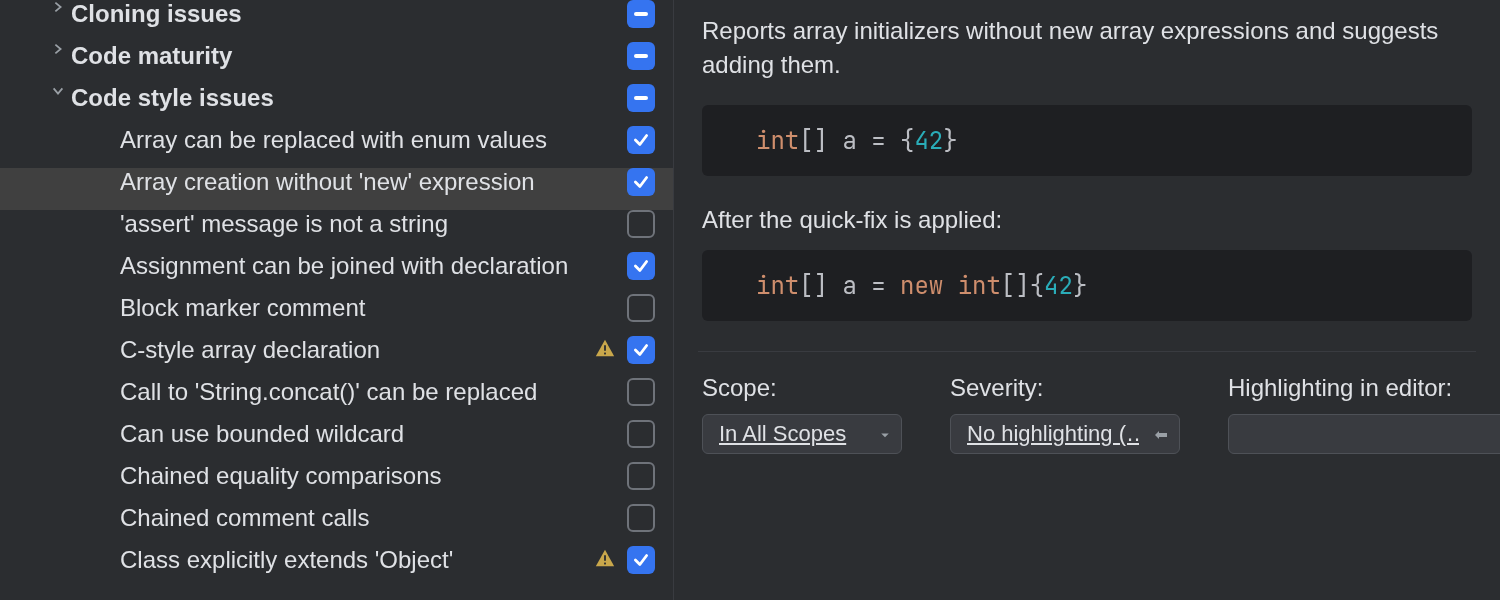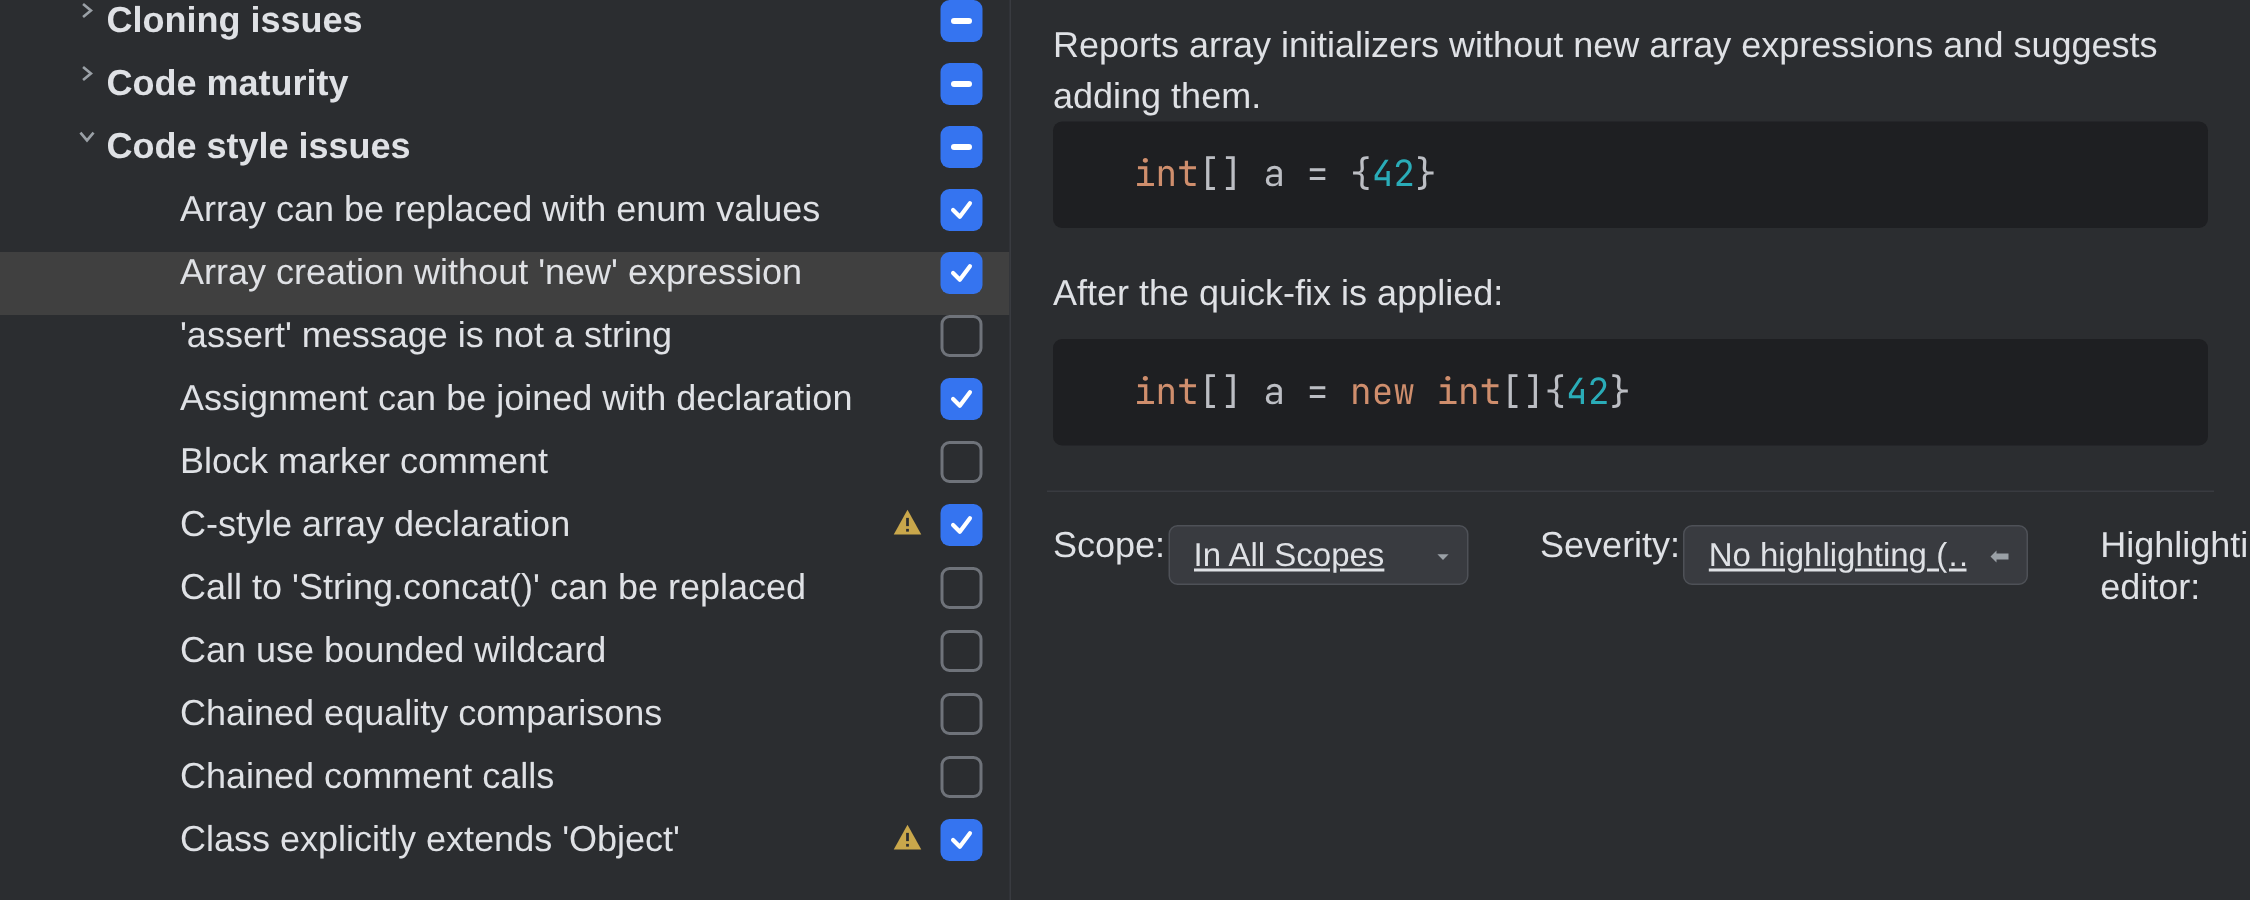--- a/index.html
+++ b/index.html
@@ -72,39 +72,39 @@
   }
   .checkbox.checked { background: #3574f0; }
   .checkbox.indeterminate { background: #3574f0; }
   .checkbox.unchecked {
     background: transparent;
     border: 2px solid #6f737a;
   }
   .checkbox svg { width: 18px; height: 18px; }
   .indet-bar { width: 14px; height: 4px; background: #fff; border-radius: 2px; }
 
-  .desc { line-height: 1.4; }
+  .desc { line-height: 1.4; margin-bottom: 24px; }
   .section-label { margin-bottom: 16px; }
   .code-block {
     background: #1e1f22;
     border-radius: 6px;
     padding: 20px 28px 20px 54px;
     font-family: "JetBrains Mono", Menlo, Consolas, monospace;
     font-size: 24px;
     margin-bottom: 30px;
     white-space: pre;
   }
   .tok-kw { color: #cf8e6d; }
   .tok-id { color: #bcbec4; }
   .tok-punc { color: #bcbec4; }
   .tok-num { color: #2aacb8; }
   .divider { border-top: 1px solid #393b40; margin: 0 -4px 22px -4px; }
 
   .controls-row { display: flex; gap: 48px; }
-  .control-col { display: flex; gap: 2px; }
+  .control-col { display: flex; flex-direction: column; gap: 12px; }
   .control-label { color: #dfe1e5; font-size: 24px; }
   .combo {
     background: #393b40;
     border: 1px solid #4e5157;
     border-radius: 6px;
     height: 40px;
     display: flex;
     align-items: center;
     padding: 0 10px 0 16px;
     gap: 10px;

